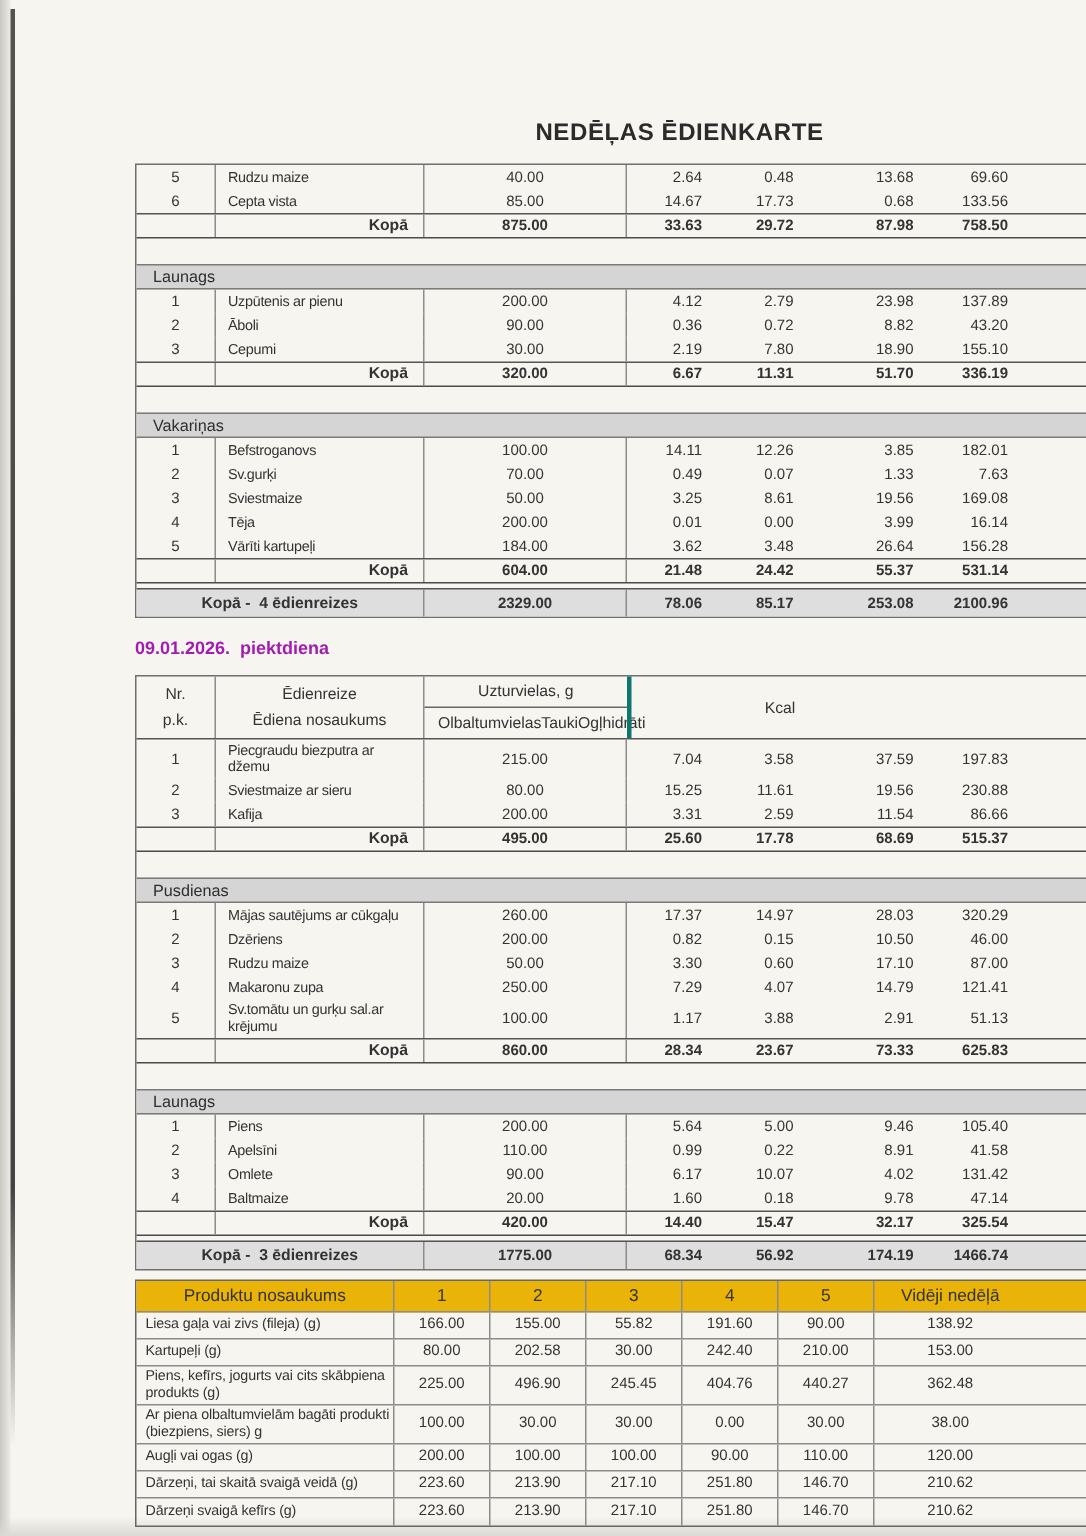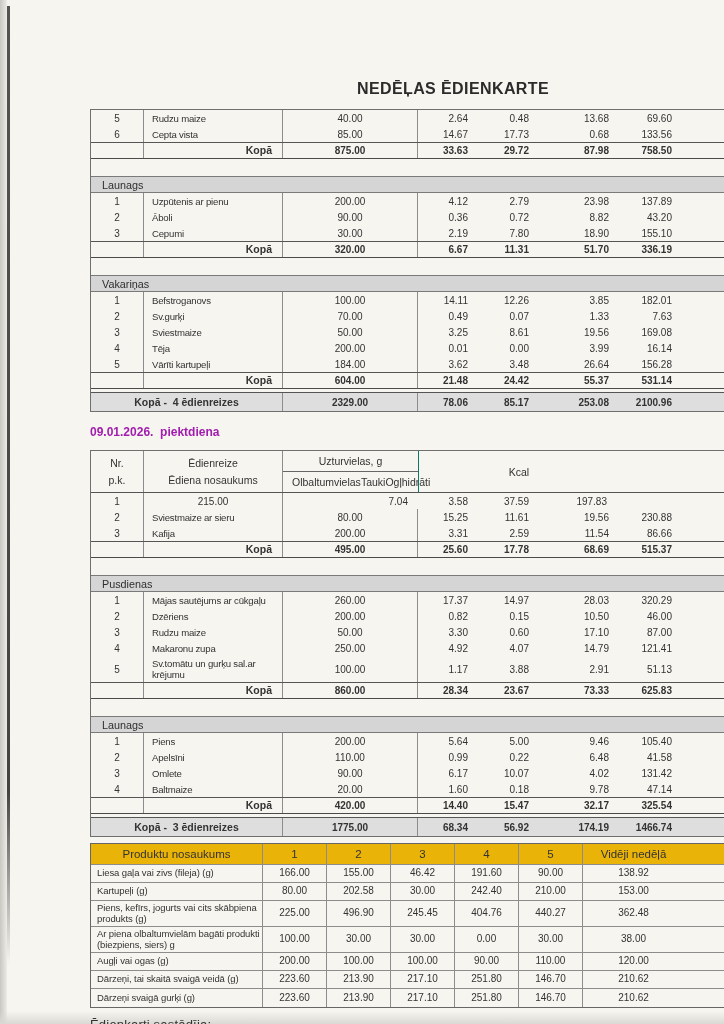--- a/index.html
+++ b/index.html
@@ -45,21 +45,21 @@
 
   .mt-header{display:grid;grid-template-columns:53px 139px 135px 201px 65px;
     border-bottom:1px solid #555;height:42px}
   .h-cell{display:flex;flex-direction:column;justify-content:space-around;align-items:center;
     font-size:10.5px;color:#333;padding:3px 0}
   .h-cell.b-r{border-right:1px solid #8c8c8c}
   .c-nutr{display:flex;flex-direction:column;justify-content:space-between;padding:0;font-size:10.5px}
   .nutr-top{width:100%;text-align:center;border-bottom:1px solid #666;height:21px;line-height:20px}
   .nutr-bottom{width:100%;display:flex;justify-content:space-between;padding:0 9px;
     height:20px;align-items:center}
-  .c-kcal{border-left:1px solid #0f766e;justify-content:center;flex-direction:row}
+  .c-kcal{border-left:3px solid #0f766e;justify-content:center;flex-direction:row}
 
   .prod-table{margin-top:6px;border:1px solid #666}
   .prow{display:grid;grid-template-columns:172px 64px 64px 64px 64px 64px 101px;
     border-bottom:1px solid #8c8c8c;min-height:18px}
   .prow:last-child{border-bottom:none}
   .pcell{display:flex;align-items:center;justify-content:center;font-size:10px;
     border-right:1px solid #8c8c8c;padding:2px 2px;text-align:center;line-height:10.5px}
   .pcell:last-child{border-right:none}
   .pname{justify-content:flex-start;text-align:left;font-size:9.5px;letter-spacing:-.1px;
     padding-left:6px}
@@ -228,20 +228,21 @@
             <span>Olbaltumvielas</span>
             <span>Tauki</span>
             <span>Ogļhidrāti</span>
           </div>
         </div>
         <div class="h-cell c-kcal">Kcal</div>
       </div>
       <div id="table-day2-body">
           <div class="mrow item">
             <div class="cell c1">1</div>
+            <div class="cell c2">Piecgraudu biezputra ar džemu</div>
             <div class="cell c3">215.00</div>
             <div class="cell c4">7.04</div>
             <div class="cell c5">3.58</div>
             <div class="cell c6">37.59</div>
             <div class="cell c7">197.83</div>
           </div>
           <div class="mrow item">
             <div class="cell c1">2</div>
             <div class="cell c2">Sviestmaize ar sieru</div>
             <div class="cell c3">80.00</div>
@@ -293,21 +294,21 @@
             <div class="cell c3">50.00</div>
             <div class="cell c4">3.30</div>
             <div class="cell c5">0.60</div>
             <div class="cell c6">17.10</div>
             <div class="cell c7">87.00</div>
           </div>
           <div class="mrow item">
             <div class="cell c1">4</div>
             <div class="cell c2">Makaronu zupa</div>
             <div class="cell c3">250.00</div>
-            <div class="cell c4">4.92</div>
+            <div class="cell c4">7.29</div>
             <div class="cell c5">4.07</div>
             <div class="cell c6">14.79</div>
             <div class="cell c7">121.41</div>
           </div>
           <div class="mrow item">
             <div class="cell c1">5</div>
             <div class="cell c2">Sv.tomātu un gurķu sal.ar krējumu</div>
             <div class="cell c3">100.00</div>
             <div class="cell c4">1.17</div>
             <div class="cell c5">3.88</div>
@@ -332,21 +333,21 @@
             <div class="cell c5">5.00</div>
             <div class="cell c6">9.46</div>
             <div class="cell c7">105.40</div>
           </div>
           <div class="mrow item">
             <div class="cell c1">2</div>
             <div class="cell c2">Apelsīni</div>
             <div class="cell c3">110.00</div>
             <div class="cell c4">0.99</div>
             <div class="cell c5">0.22</div>
-            <div class="cell c6">6.48</div>
+            <div class="cell c6">8.91</div>
             <div class="cell c7">41.58</div>
           </div>
           <div class="mrow item">
             <div class="cell c1">3</div>
             <div class="cell c2">Omlete</div>
             <div class="cell c3">90.00</div>
             <div class="cell c4">6.17</div>
             <div class="cell c5">10.07</div>
             <div class="cell c6">4.02</div>
             <div class="cell c7">131.42</div>
@@ -387,21 +388,21 @@
           <div class="pcell ">2</div>
           <div class="pcell ">3</div>
           <div class="pcell ">4</div>
           <div class="pcell ">5</div>
           <div class="pcell ">Vidēji nedēļā</div>
         </div>
         <div class="prow ">
           <div class="pcell pname">Liesa gaļa vai zivs (fileja) (g)</div>
           <div class="pcell ">166.00</div>
           <div class="pcell ">155.00</div>
-          <div class="pcell ">46.42</div>
+          <div class="pcell ">55.82</div>
           <div class="pcell ">191.60</div>
           <div class="pcell ">90.00</div>
           <div class="pcell ">138.92</div>
         </div>
         <div class="prow ">
           <div class="pcell pname">Kartupeļi (g)</div>
           <div class="pcell ">80.00</div>
           <div class="pcell ">202.58</div>
           <div class="pcell ">30.00</div>
           <div class="pcell ">242.40</div>
@@ -438,21 +439,21 @@
         <div class="prow ">
           <div class="pcell pname">Dārzeņi, tai skaitā svaigā veidā (g)</div>
           <div class="pcell ">223.60</div>
           <div class="pcell ">213.90</div>
           <div class="pcell ">217.10</div>
           <div class="pcell ">251.80</div>
           <div class="pcell ">146.70</div>
           <div class="pcell ">210.62</div>
         </div>
         <div class="prow ">
-          <div class="pcell pname">Dārzeņi svaigā gurķi (g)</div>
+          <div class="pcell pname">Dārzeņi svaigā kefīrs (g)</div>
           <div class="pcell ">223.60</div>
           <div class="pcell ">213.90</div>
           <div class="pcell ">217.10</div>
           <div class="pcell ">251.80</div>
           <div class="pcell ">146.70</div>
           <div class="pcell ">210.62</div>
         </div>
       </div>
 
     <div class="footer">Ēdienkarti sastādīja:</div>

